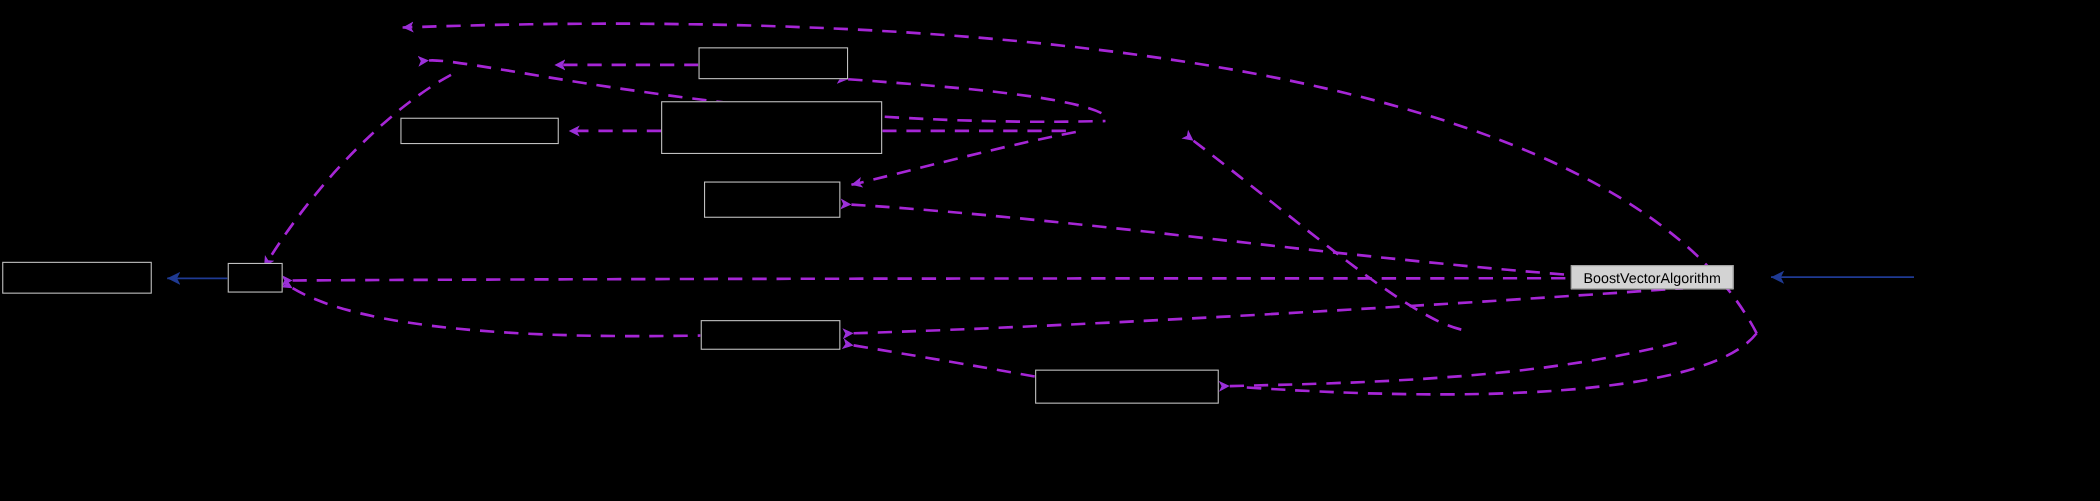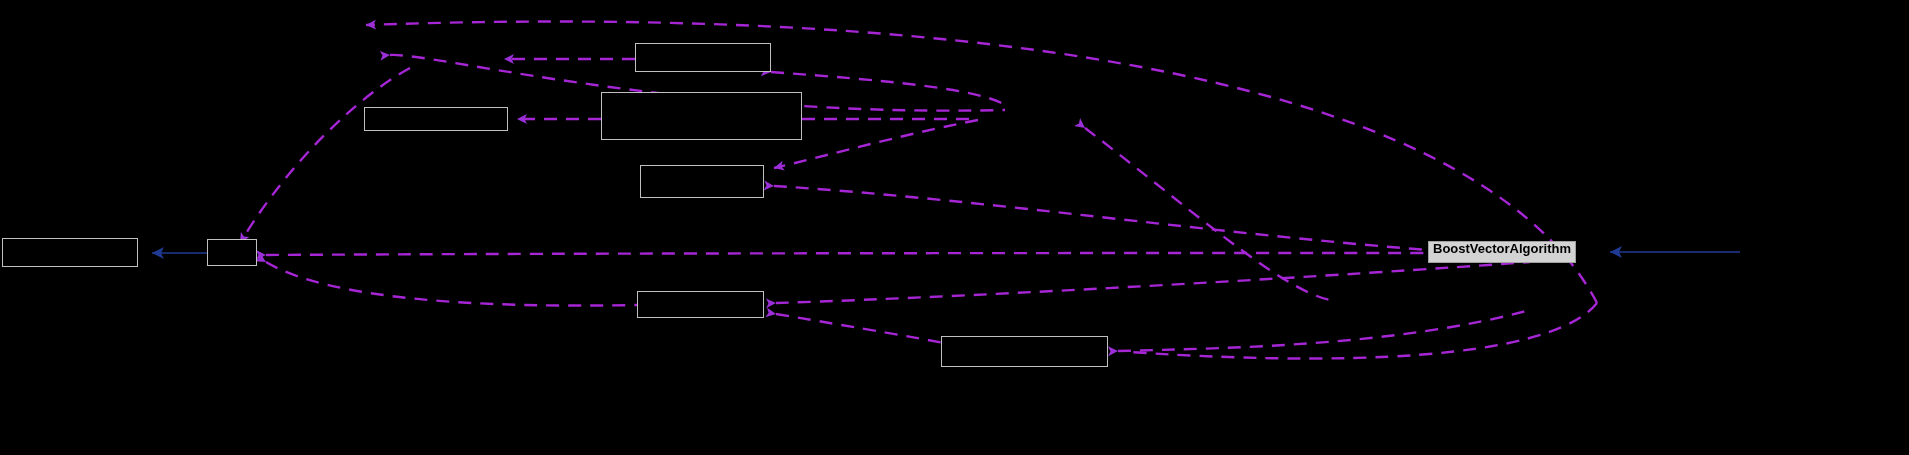--- a/index.html
+++ b/index.html
@@ -23,27 +23,27 @@
     top: 0;
     width: 1909px;
     height: 455px;
   }
   .node-box {
     position: absolute;
     box-sizing: border-box;
     border: 1px solid #c0c0c0;
     background: #000000;
     display: flex;
+    align-items: center;
     justify-content: center;
     font-size: 13px;
     line-height: 1;
     color: #000000;
     white-space: nowrap;
     overflow: hidden;
-    font-weight: bold;
   }
   .node-box.node-highlight {
     background: #d3d3d3;
     border: 1px solid #a0a0a0;
     color: #000000;
   }
   .node-label {
     display: block;
     font-size: 13px;
     font-family: "Liberation Sans", sans-serif;

